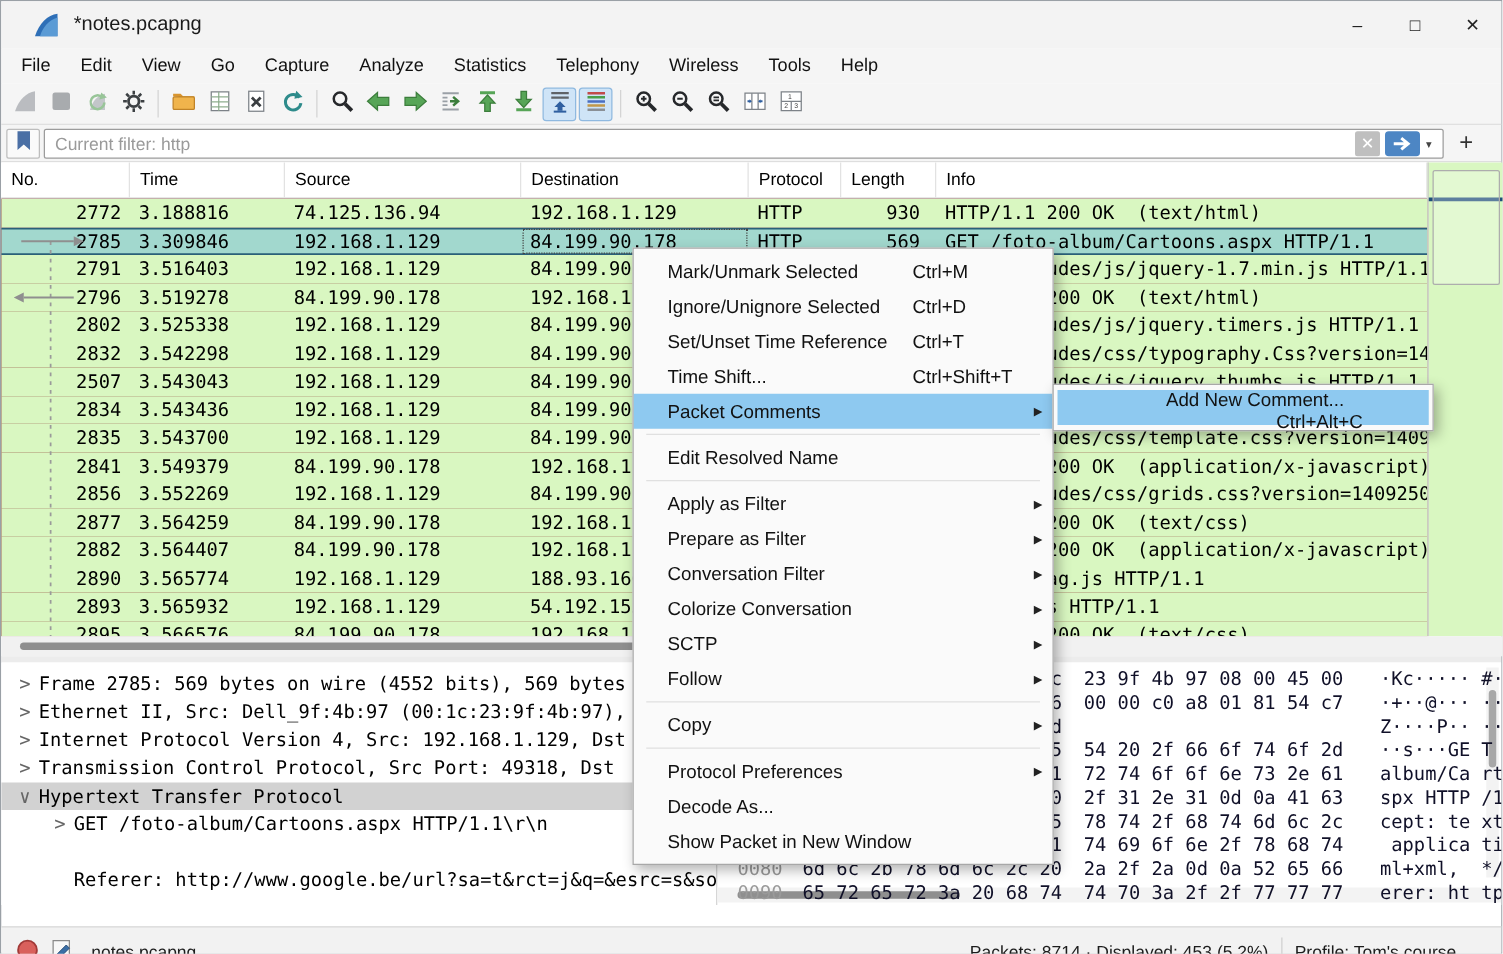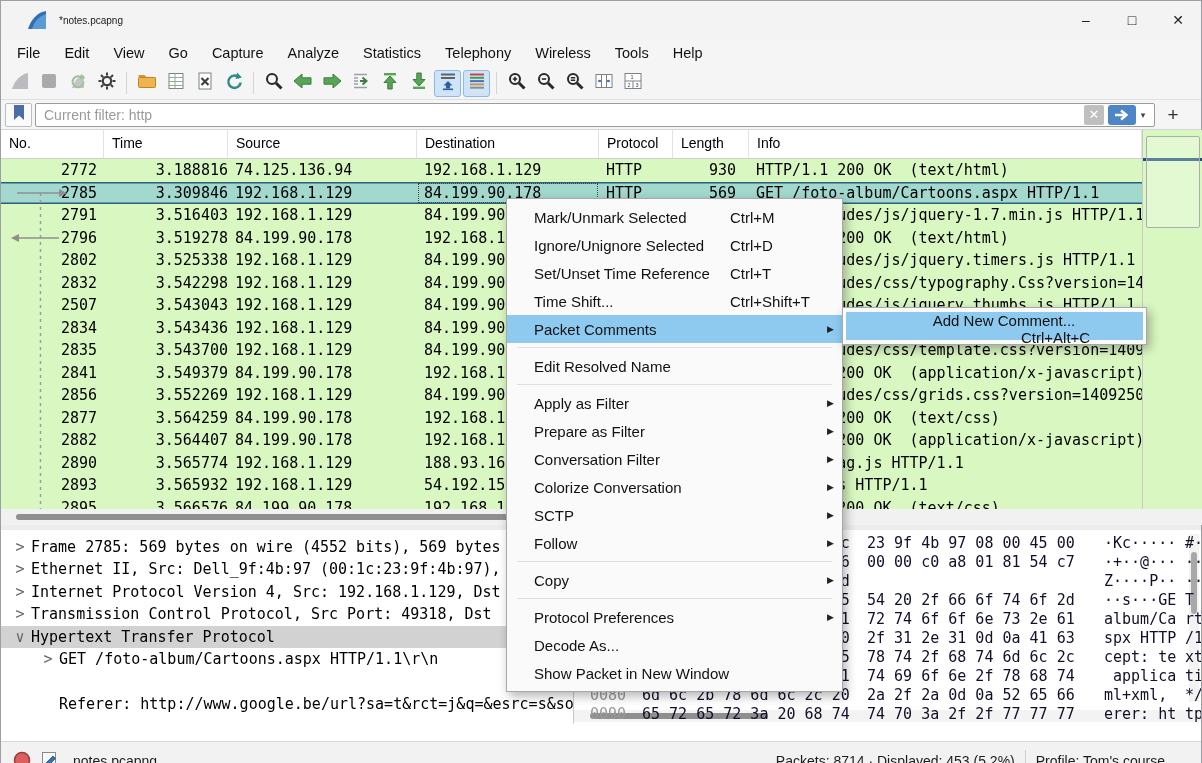--- a/index.html
+++ b/index.html
@@ -3,21 +3,21 @@
 <meta charset="utf-8">
 <style>
   * { margin:0; padding:0; box-sizing:border-box; }
   html,body { width:1202px; height:763px; }
   body { font-family:"Liberation Sans", sans-serif; background:#fff; overflow:hidden; }
   #win { position:relative; width:1202px; height:763px; background:#fff; border:1px solid #9aa0a6; }
 
   
   .titlebar { position:absolute; left:0; top:0; width:100%; height:38px; background:#f3f3f3; display:flex; align-items:center; }
   .app-icon { margin-left:24px; width:24px; height:24px; }
-  .title-text { margin-left:10px; font-size:10px; color:#1a1a1a; }
+  .title-text { margin-left:10px; font-size:16px; color:#1a1a1a; }
   .win-controls { margin-left:auto; display:flex; height:100%; }
   .win-btn { width:46px; height:100%; display:flex; align-items:center; justify-content:center; font-size:14px; color:#222; }
 
   
   .menubar { position:absolute; left:0; top:38px; width:100%; height:28px; background:#f5f5f5; display:flex; align-items:center; padding-left:4px; }
   .menubar span { padding:4px 12px; font-size:14.5px; color:#111; }
 
   
   .toolbar { position:absolute; left:0; top:66px; width:100%; height:33px; background:#f5f5f5; border-bottom:1px solid #e0e0e0; display:flex; align-items:center; padding-left:4px; }
   .tbtn { width:27px; height:27px; display:flex; align-items:center; justify-content:center; border-radius:3px; margin:0 1px; }
@@ -37,21 +37,21 @@
 
   
   .plist { position:absolute; left:0; top:129px; width:100%; height:395px; background:#fff; }
   .phead { position:absolute; left:0; top:0; width:1141px; height:29px; background:#fff; border-bottom:1px solid #d0d0d0; display:flex; font-size:14px; color:#000; }
   .phead .hcell { padding:5px 0 0 8px; border-right:1px solid #e2e2e2; white-space:pre; overflow:hidden; }
   .pbody { position:absolute; left:0; top:29px; width:1141px; height:350px; overflow:hidden; background:#7f1d1d; }
   .prow { display:flex; height:22.5px; line-height:22.5px; font-family:"DejaVu Sans Mono","Liberation Mono",monospace; font-size:15px; color:#000; background:#d9f7c1; white-space:pre; }
   .prow.selected { background:#a2d8ce; box-shadow: inset 0 1.5px 0 #2a6079, inset 0 -1.5px 0 #2a6079; }
   .pcell { overflow:hidden; flex:none; }
   .c-no { width:103px; text-align:right; padding-right:7px; }
-  .c-time { width:124px; padding-left:7px;text-align:right; }
+  .c-time { width:124px; padding-left:7px; }
   .c-src { width:189px; padding-left:7px; }
   .c-dst { width:182px; padding-left:7px; }
   .c-proto { width:74px; padding-left:7px; }
   .c-len { width:76px; text-align:right; padding-right:13px; }
   .c-info { flex:1 1 auto; padding-left:7px; }
   .prow.selected .c-dst { outline:1px dotted #444; outline-offset:-2px; }
   .gutter-svg { position:absolute; left:0; top:29px; pointer-events:none; }
 
   .minimap { position:absolute; left:1141px; top:0; width:61px; height:379px; background:#d9f7c1; border-left:1px solid #c9c9c9; }
   .mm-marker { position:absolute; left:0; width:100%; height:3px; background:#1f4e79; }

